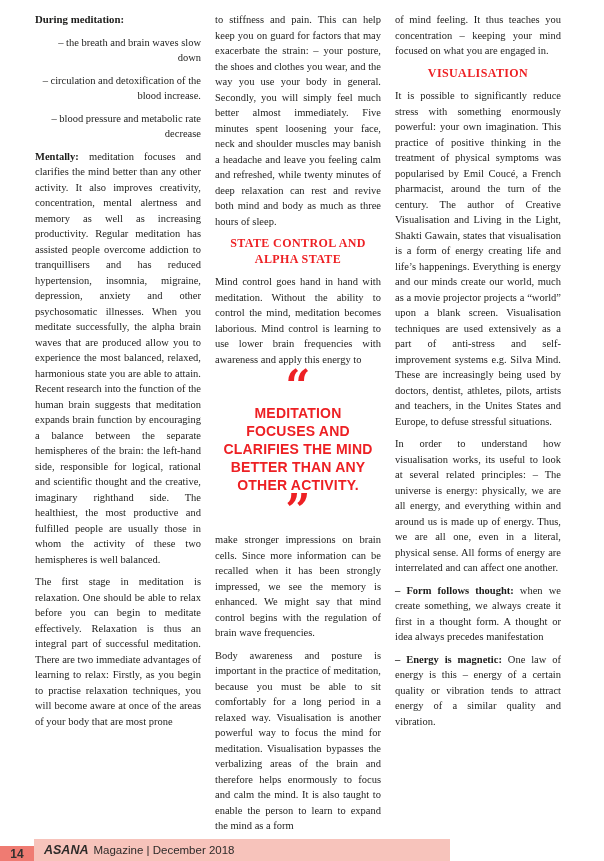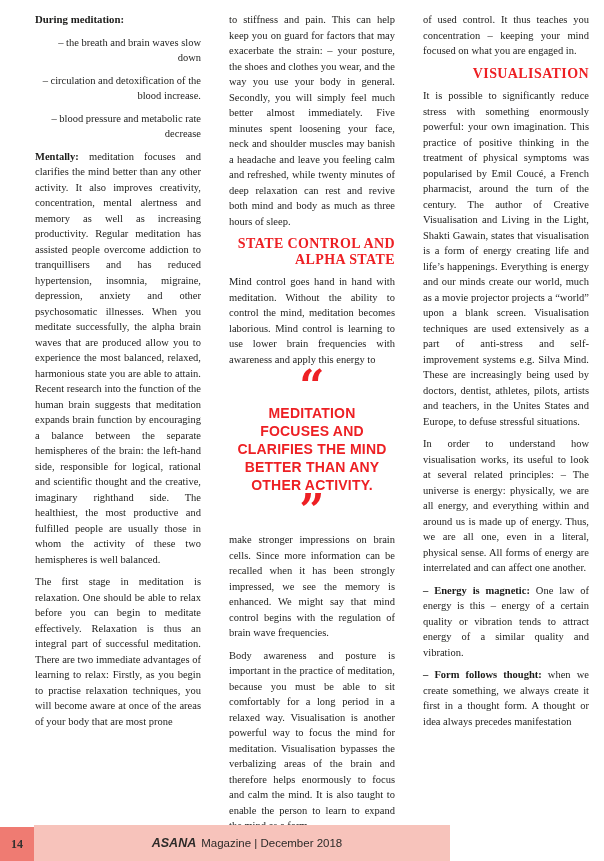--- a/index.html
+++ b/index.html
@@ -2,48 +2,48 @@
 <html><head>
 <meta charset="utf-8">
 <style>
   * { margin:0; padding:0; box-sizing:border-box; }
   html,body { background:#e8e8e8; }
   .page {
     position:relative; width:604px; height:861px; margin:0 auto;
     background:#ffffff; overflow:hidden;
     font-family:"Liberation Serif", serif; color:#1c1c1a;
   }
-  .columns { display:flex; gap:28px; padding:12px 35px 0 35px; }
+  .columns { display:flex; gap:14px; padding:12px 35px 0 35px; }
   .col { flex:0 0 166px; width:166px; font-size:10.5px; line-height:15.5px; text-align:justify; }
   .col p { margin-bottom:7px; }
   .lead { font-weight:bold; }
   .black-head { font-size:10.8px; font-weight:bold; text-align:left; margin:0 0 7px 0; }
-  .center-head { font-size:14px; font-weight:bold; text-align:right; letter-spacing:0.4px; margin:6px 0 7px 0; }
+  .center-head { font-size:12px; font-weight:bold; text-align:center; letter-spacing:0.4px; margin:6px 0 7px 0; }
   .red { color:#ed2024; }
   .bullet { text-align:right; }
   .pullquote { text-align:center; margin:4px 0 8px 0; }
   .q-mark {
     font-family:"DejaVu Serif", serif; font-weight:bold; color:#ed2024;
     font-size:44px; line-height:26px; height:26px; display:block;
   }
   .q-text {
     font-family:"Liberation Sans", sans-serif; font-weight:bold; color:#ed2024;
     font-size:14px; line-height:18px; letter-spacing:0.2px;
     text-align:center; text-transform:uppercase; margin:4px 6px;
   }
   .footer { position:absolute; left:0; bottom:0; width:604px; height:22px; font-family:"Liberation Sans", sans-serif; }
   .pagenum {
-    position:absolute; left:0; bottom:0; width:34px; height:34px;
+    position:absolute; left:0; bottom:0; width:34px; height:15px;
     background:#ef7b72; color:#33312f; font-weight:bold; font-size:12px;
-    display:flex; align-items:center; justify-content:center;font-family:Liberation Serif, serif;
+    display:flex; align-items:center; justify-content:center;
   }
   .footer-bar {
-    position:absolute; left:34px; bottom:0; width:416px; height:36px;
+    position:absolute; left:34px; bottom:0; width:416px; height:22px;
     background:#f7c3bb; color:#2d2b29; font-size:11.5px;
-    display:flex; align-items:center; padding-left:10px; white-space:nowrap;justify-content:center;
+    display:flex; align-items:center; padding-left:10px; white-space:nowrap;
   }
   .brand { font-weight:bold; font-style:italic; font-size:12.5px; margin-right:5px; }
 </style>
 </head>
 <body>
 
 <div class="page">
 
   <div class="columns">
 
@@ -63,26 +63,26 @@
       <div class="pullquote">
         <span class="q-mark">“</span>
         <div class="q-text">MEDITATION FOCUSES AND CLARIFIES THE MIND BETTER THAN ANY OTHER ACTIVITY.</div>
         <span class="q-mark">”</span>
       </div>
       <p class="para">make stronger impressions on brain cells. Since more information can be recalled when it has been strongly impressed, we see the memory is enhanced. We might say that mind control begins with the regulation of brain wave frequencies.</p>
       <p class="para">Body awareness and posture is important in the practice of meditation, because you must be able to sit comfortably for a long period in a relaxed way. Visualisation is another powerful way to focus the mind for meditation. Visualisation bypasses the verbalizing areas of the brain and therefore helps enormously to focus and calm the mind. It is also taught to enable the person to learn to expand the mind as a form</p>
     </div>
 
     <div class="col">
-      <p class="para">of used control. It thus teaches you concentration – keeping your mind focused on what you are engaged in.</p>
+      <p class="para">of mind feeling. It thus teaches you concentration – keeping your mind focused on what you are engaged in.</p>
       <h3 class="center-head red">VISUALISATION</h3>
       <p class="para">It is possible to significantly reduce stress with something enormously powerful: your own imagination. This practice of positive thinking in the treatment of physical symptoms was popularised by Emil Coucé, a French pharmacist, around the turn of the century. The author of Creative Visualisation and Living in the Light, Shakti Gawain, states that visualisation is a form of energy creating life and life’s happenings. Everything is energy and our minds create our world, much as a movie projector projects a “world” upon a blank screen. Visualisation techniques are used extensively as a part of anti-stress and self-improvement systems e.g. Silva Mind. These are increasingly being used by doctors, dentist, athletes, pilots, artists and teachers, in the Unites States and Europe, to defuse stressful situations.</p>
       <p class="para">In order to understand how visualisation works, its useful to look at several related principles: – The universe is energy: physically, we are all energy, and everything within and around us is made up of energy. Thus, we are all one, even in a literal, physical sense. All forms of energy are interrelated and can affect one another.</p>
+      <p class="para"><span class="lead">– Form follows thought:</span><span> when we create something, we always create it first in a thought form. A thought or idea always precedes manifestation</span></p>
       <p class="para"><span class="lead">– Energy is magnetic:</span><span> One law of energy is this – energy of a certain quality or vibration tends to attract energy of a similar quality and vibration.</span></p>
-      <p class="para"><span class="lead">– Form follows thought:</span><span> when we create something, we always create it first in a thought form. A thought or idea always precedes manifestation</span></p>
     </div>
 
   </div>
 
   <div class="footer">
     <div class="pagenum">14</div>
     <div class="footer-bar">
       <span class="brand">ASANA</span>
       <span class="brand-rest">Magazine | December 2018</span>
     </div>

